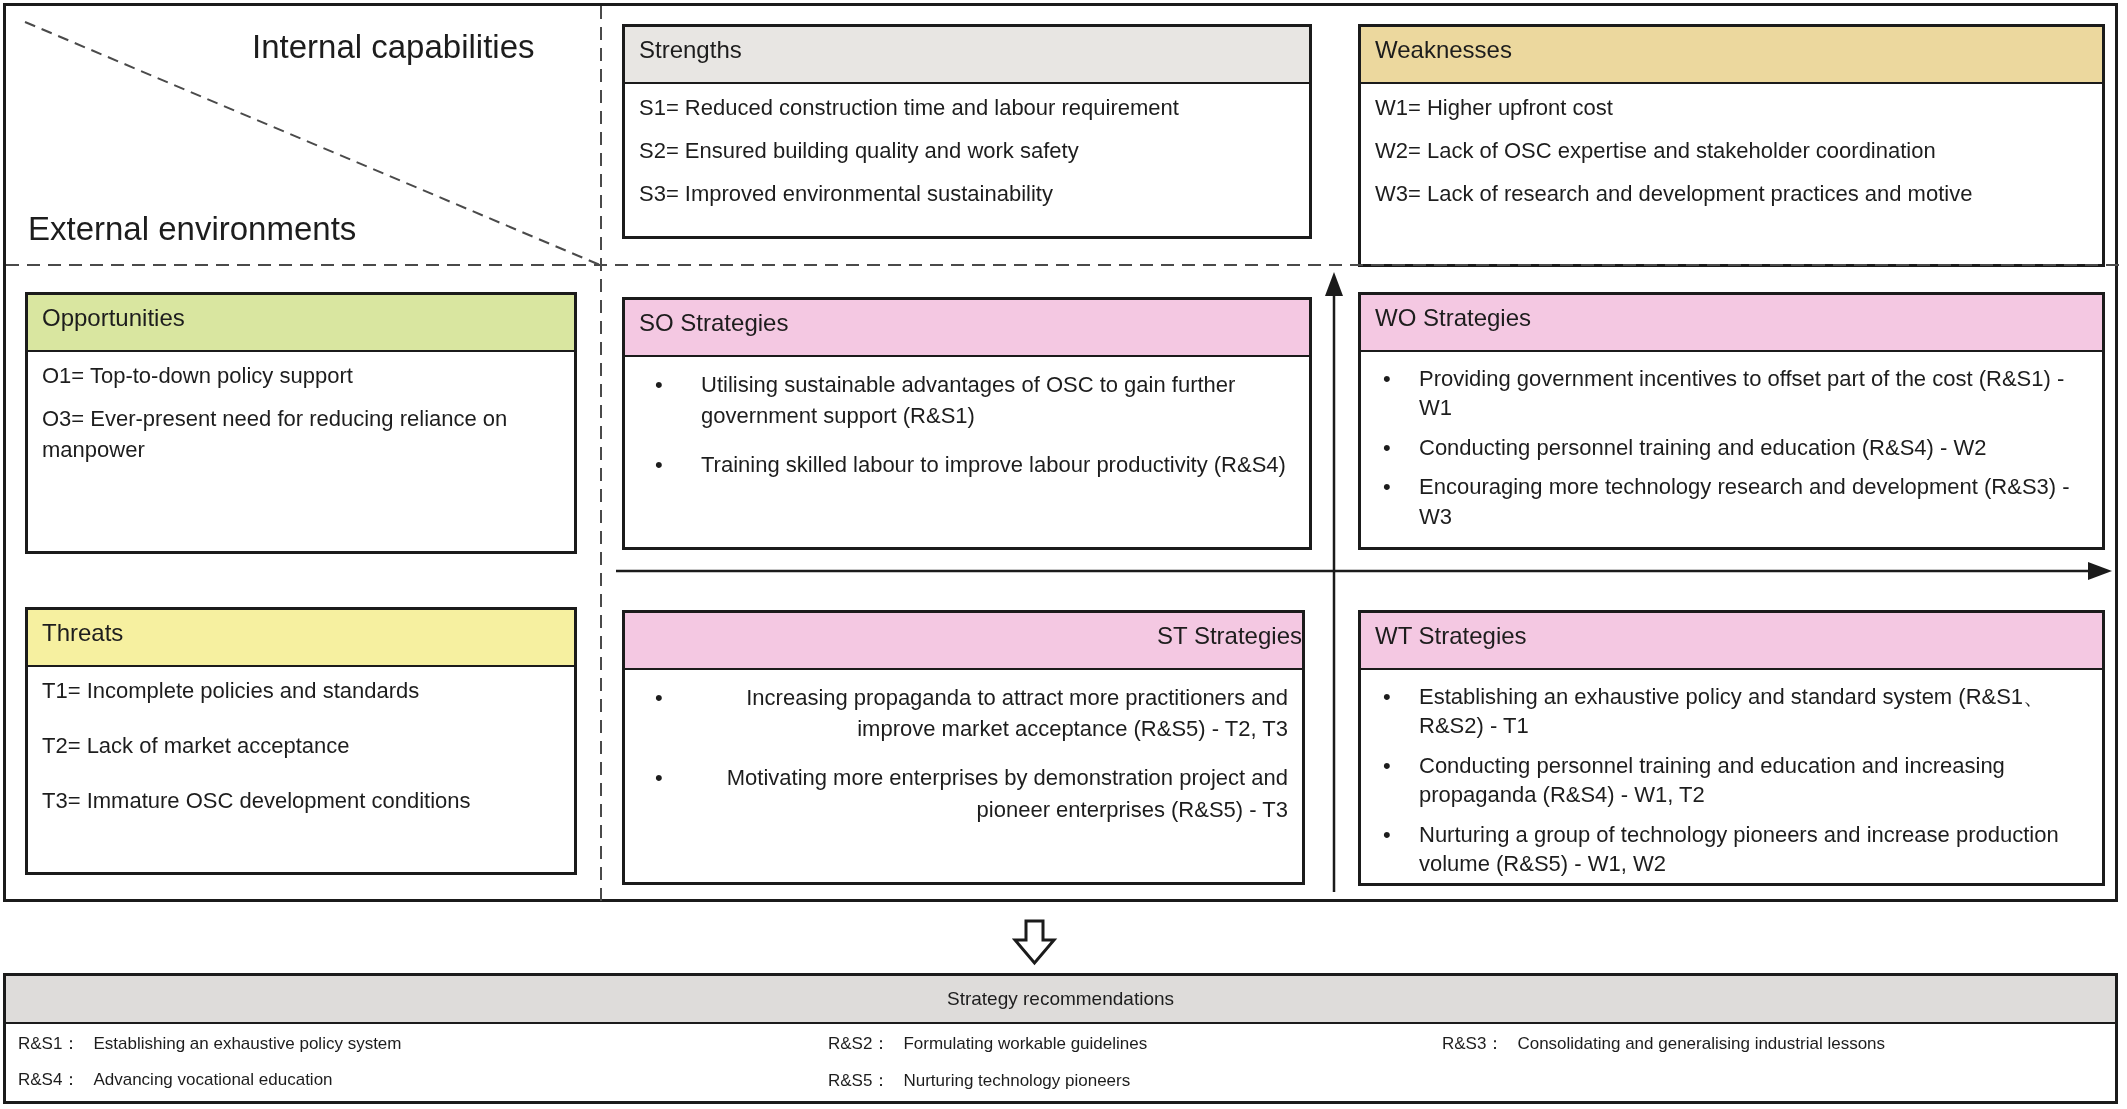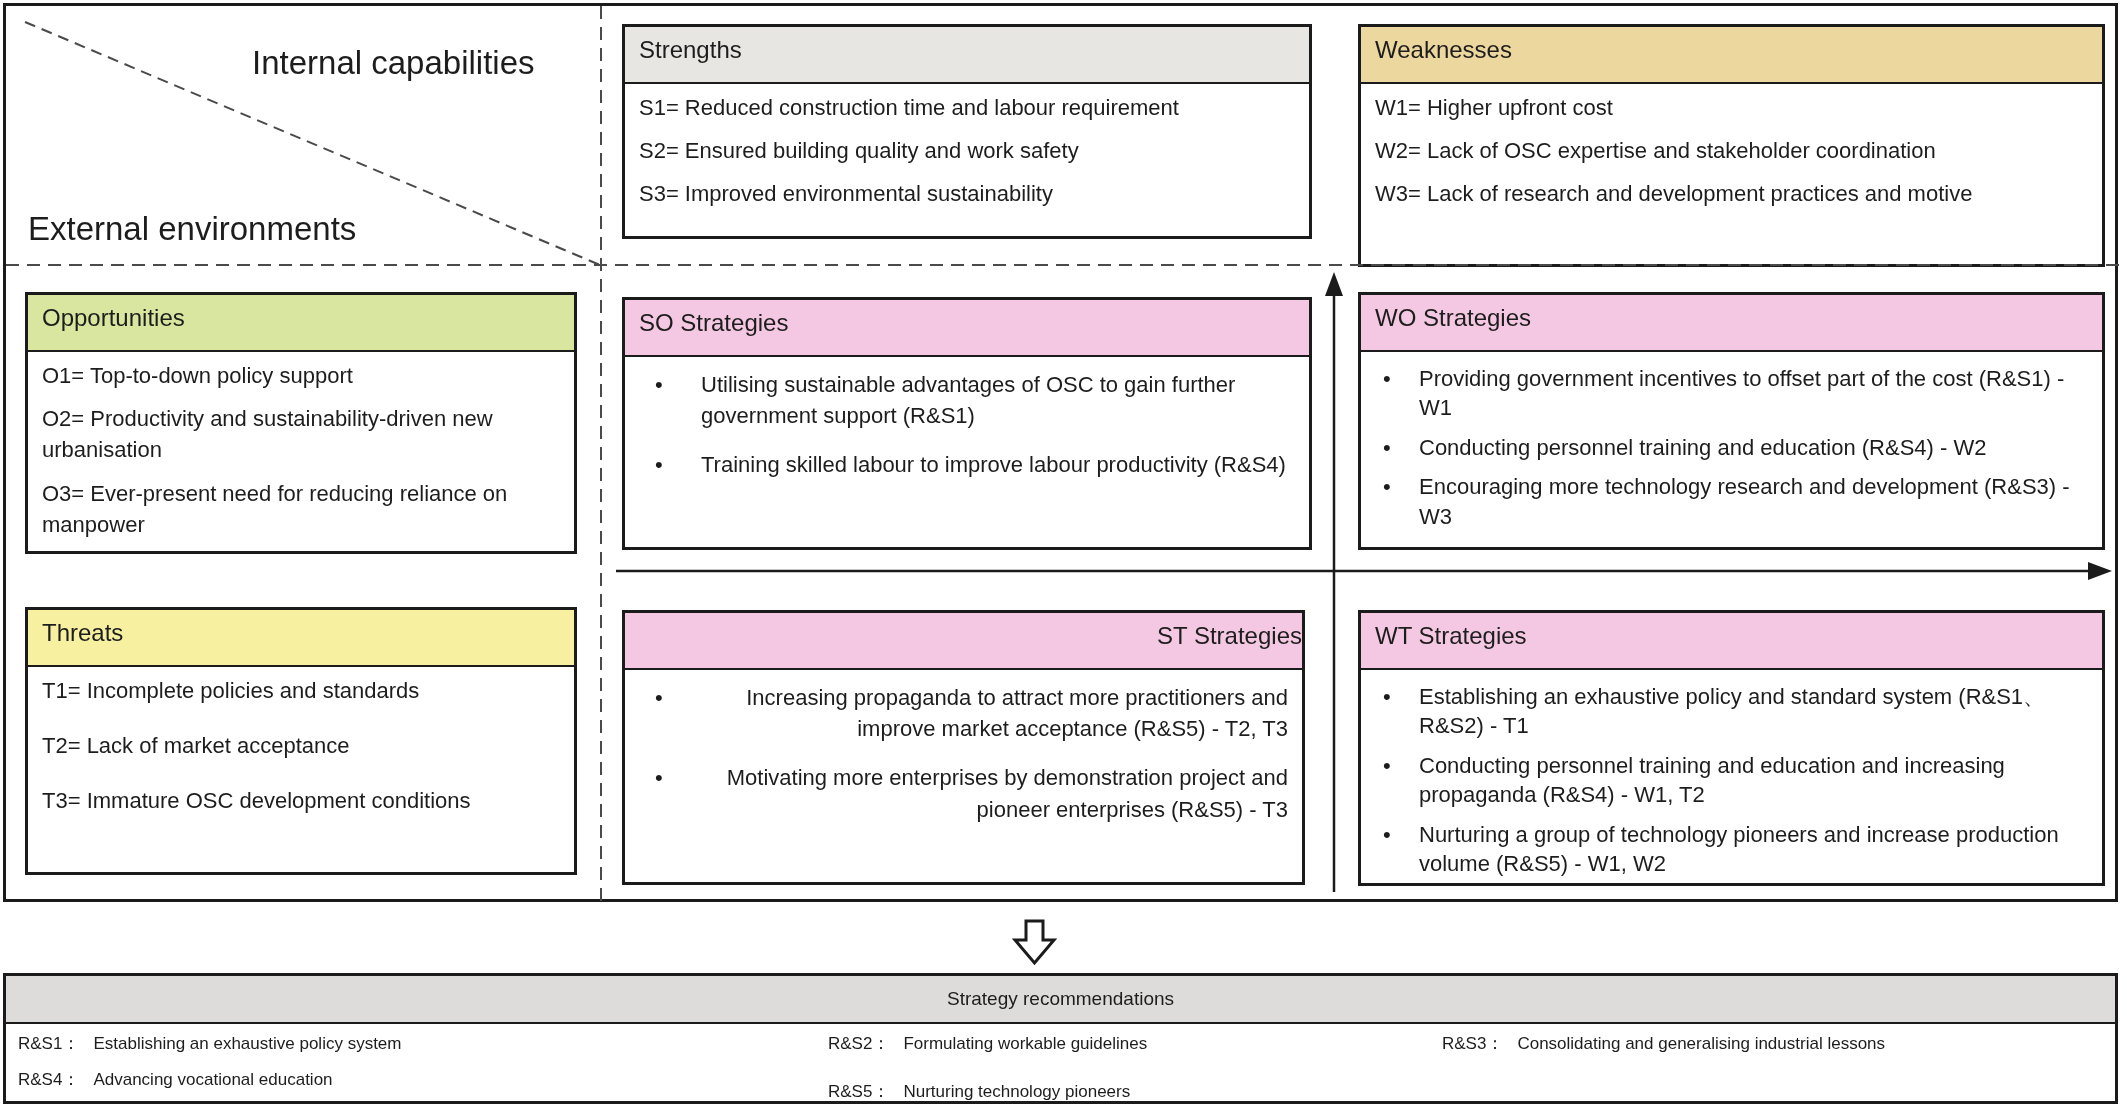--- a/index.html
+++ b/index.html
@@ -5,21 +5,21 @@
   html,body { margin:0; padding:0; background:#fff; }
   #stage {
     position:relative; width:2127px; height:1109px; background:#ffffff;
     font-family:"Liberation Sans", sans-serif; color:#1d1d1d; overflow:hidden;
   }
   .matrix {
     position:absolute; left:3px; top:3px; width:2115px; height:899px;
     border:3px solid var(--border,#1b1b1b); box-sizing:border-box; background:#fff;
   }
   .quad-label { position:absolute; font-size:33px; white-space:nowrap; }
-  .internal-label { left:252px; top:44px; }
+  .internal-label { left:252px; top:28px; }
   .external-label { left:28px; top:210px; }
 
   .cell {
     position:absolute; box-sizing:border-box; background:#ffffff;
     border:3px solid var(--border,#1b1b1b); overflow:hidden;
   }
   .cell-header {
     border-bottom:2px solid var(--border,#1b1b1b);
     font-size:24px; padding:9px 0 18px 14px; white-space:nowrap;
   }
@@ -62,21 +62,21 @@
     background:var(--recommendations-header,#dedcda);
     border-bottom:2px solid var(--border,#1b1b1b);
   }
   .rec-body { position:relative; width:100%; height:77px; font-size:17px; }
   .rec-item { position:absolute; white-space:nowrap; }
   .rec-code { display:inline-block; margin-right:14px; }
   .rec-1 { left:12px;   top:8px; }
   .rec-2 { left:822px;  top:8px; }
   .rec-3 { left:1436px; top:8px; }
   .rec-4 { left:12px;   top:44px; }
-  .rec-5 { left:822px;  top:56px; }
+  .rec-5 { left:822px;  top:45px; }
 
   svg.overlay { position:absolute; left:0; top:0; pointer-events:none; }
 </style>
 </head>
 <body>
 
 <div id="stage">
 
   <div class="matrix"></div>
 
@@ -98,21 +98,20 @@
       <p>W1= Higher upfront cost</p>
       <p>W2= Lack of OSC expertise and stakeholder coordination</p>
       <p>W3= Lack of research and development practices and motive</p>
     </div>
   </div>
 
   <div class="cell opportunities">
     <div class="cell-header hdr-green">Opportunities</div>
     <div class="cell-body">
       <p>O1= Top-to-down policy support</p>
-      <p>O2= Productivity and sustainability-driven new urbanisation</p>
       <p>O3= Ever-present need for reducing reliance on manpower</p>
     </div>
   </div>
 
   <div class="cell so">
     <div class="cell-header hdr-pink">SO Strategies</div>
     <div class="cell-body">
       <ul class="bullets wide-indent">
         <li>Utilising sustainable advantages of OSC to gain further government support (R&amp;S1)</li>
         <li>Training skilled labour to improve labour productivity (R&amp;S4)</li>

